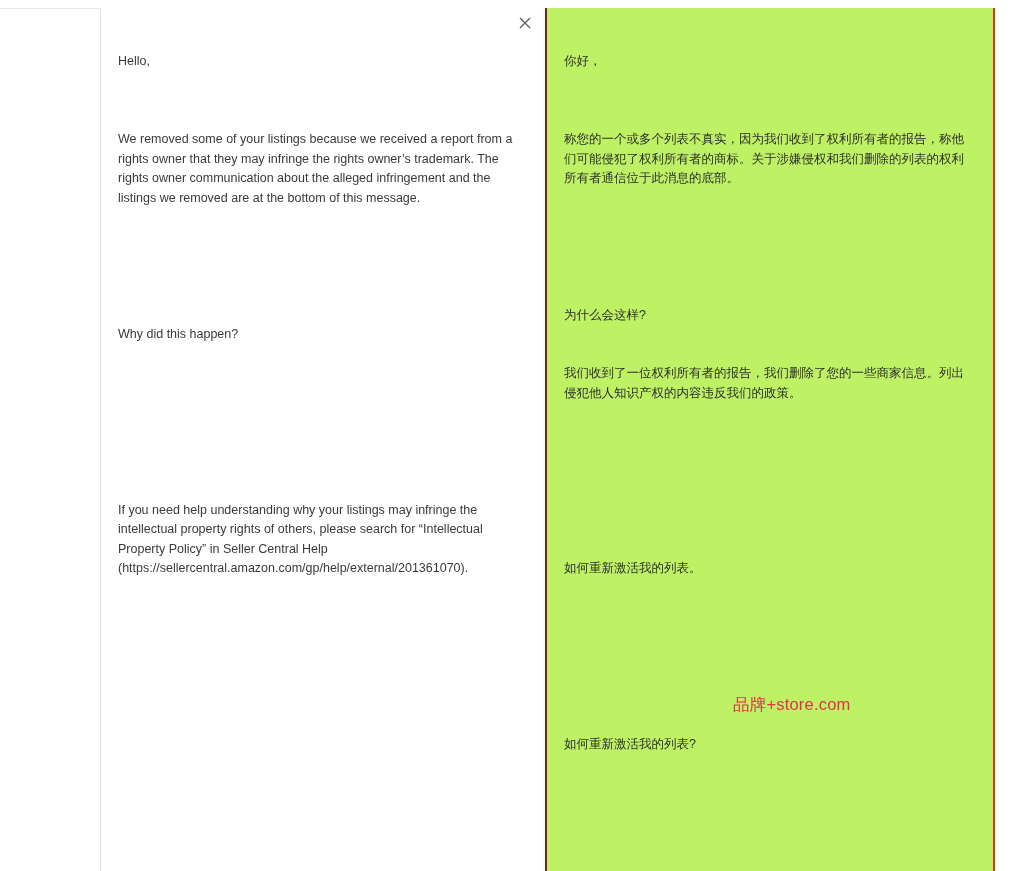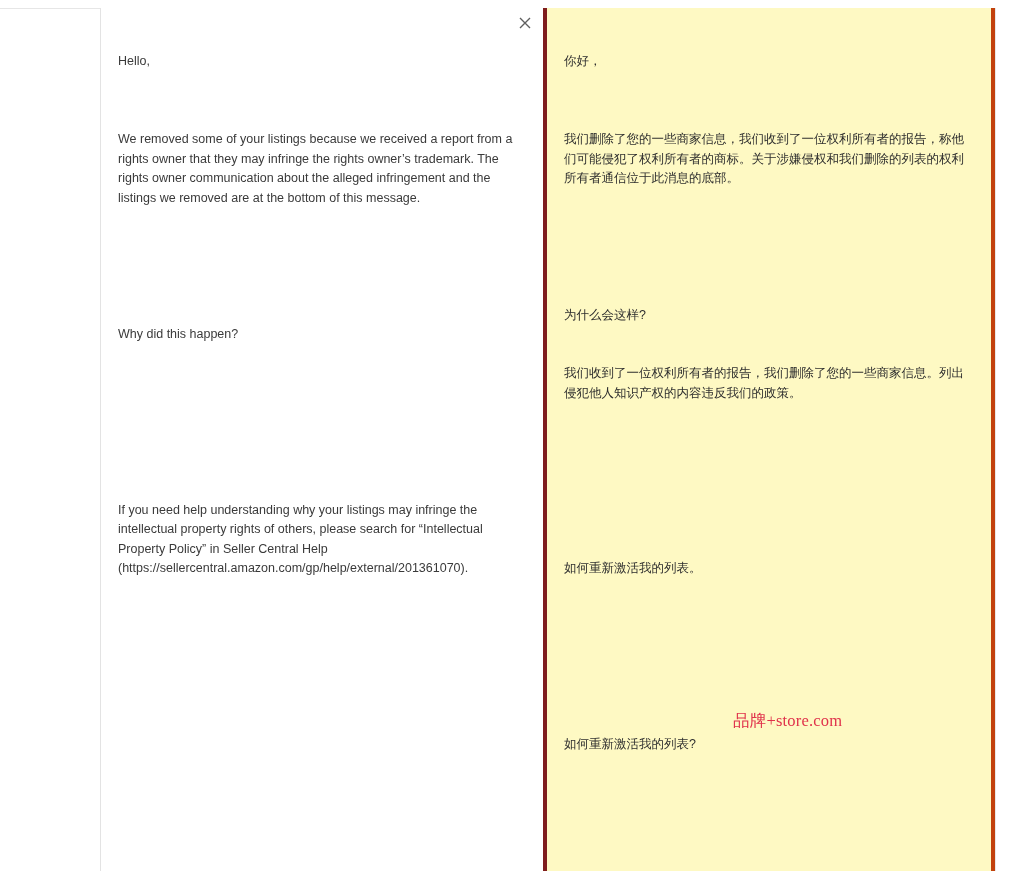--- a/index.html
+++ b/index.html
@@ -27,31 +27,31 @@
       border-bottom: 1px solid #e6e6e6;
     }
     .pane-en {
       position: absolute;
       left: 100px;
       top: 8px;
       width: 447px;
       height: 863px;
       background: #ffffff;
       border-left: 1px solid #e3e3e3;
-      border-right: 4px solid #7f1d1d;
+      border-right: 2px solid #7f1d1d;
       box-sizing: border-box;
     }
     .pane-zh {
       position: absolute;
       left: 547px;
       top: 8px;
       width: 448px;
       height: 863px;
-      background: #fef9c3;
-      border-right: 4px solid #c2410c;
+      background: #bef264;
+      border-right: 2px solid #c2410c;
       box-sizing: border-box;
     }
     .right-gutter {
       position: absolute;
       left: 995px;
       top: 8px;
       width: 29px;
       height: 863px;
       background: #ffffff;
       border-left: 1px solid #e8e8e8;
@@ -89,23 +89,22 @@
       display: flex;
       align-items: center;
       justify-content: center;
     }
     .annotation {
       position: absolute;
       left: 186px;
       top: 686px;
       font-size: 16.5px;
       color: #e0324b;
-      font-family: Liberation Serif, serif;
+      font-family: Liberation Sans, sans-serif;
       letter-spacing: 0.2px;
-      margin-top: 16px;
     }
   </style>
 </head>
 <body>
 
 <div class="viewport">
   <div class="top-strip"></div>
 
   <div class="pane-en">
     <div class="close-btn">
@@ -135,21 +134,21 @@
 
       
 
       
     </div>
   </div>
 
   <div class="pane-zh">
     <div class="text-zh">
       <p class="para">你好，</p>
-      <p class="para">我们删除了您的一些商家信息，我们收到了一位权利所有者的报告，称他们可能侵犯了权利所有者的商标。关于涉嫌侵权和我们删除的列表的权利所有者通信位于此消息的底部。</p>
+      <p class="para">称您的一个或多个列表不真实，因为我们收到了权利所有者的报告，称他们可能侵犯了权利所有者的商标。关于涉嫌侵权和我们删除的列表的权利所有者通信位于此消息的底部。</p>
 
       <div class="para">
         <span class="line">为什么会这样?</span>
         <span class="line">我们收到了一位权利所有者的报告，我们删除了您的一些商家信息。列出侵犯他人知识产权的内容违反我们的政策。</span>
       </div>
 
       <div class="para">
         <span class="line">如何重新激活我的列表。</span>
       </div>
 

